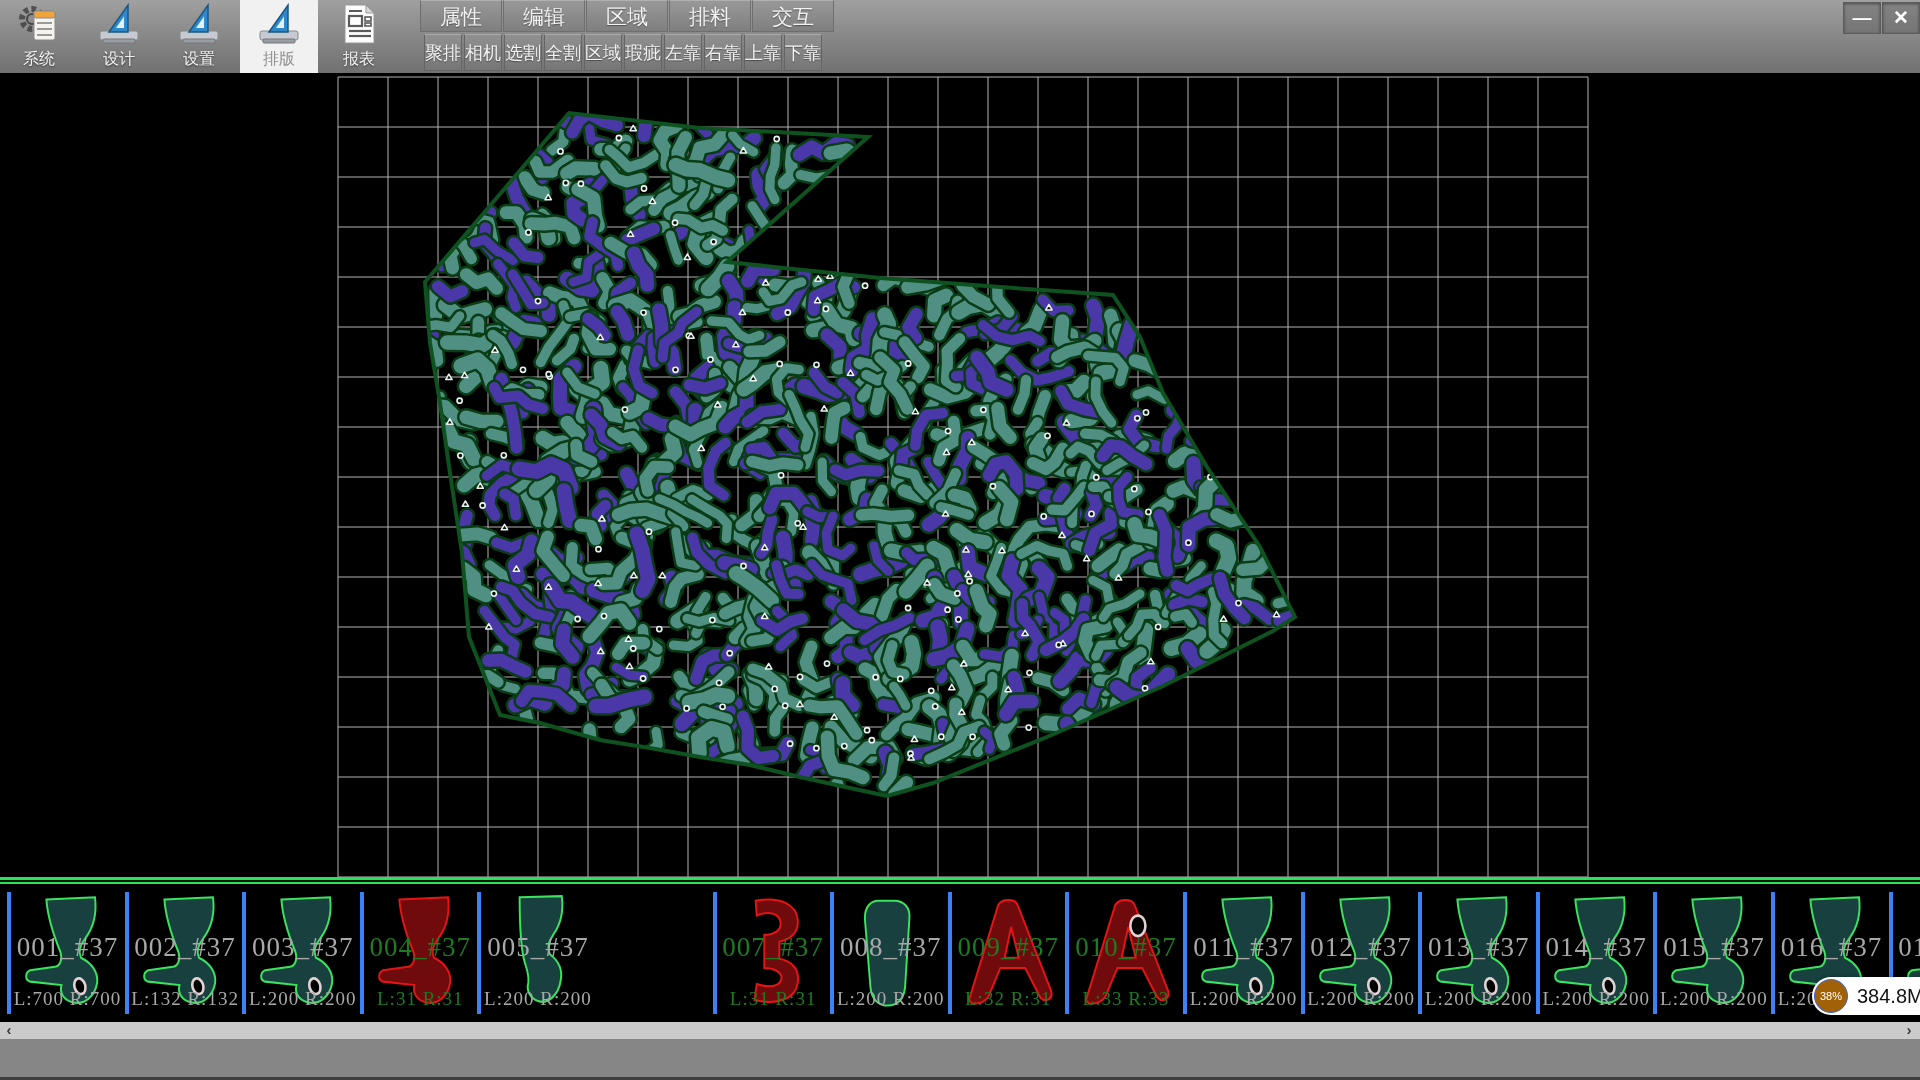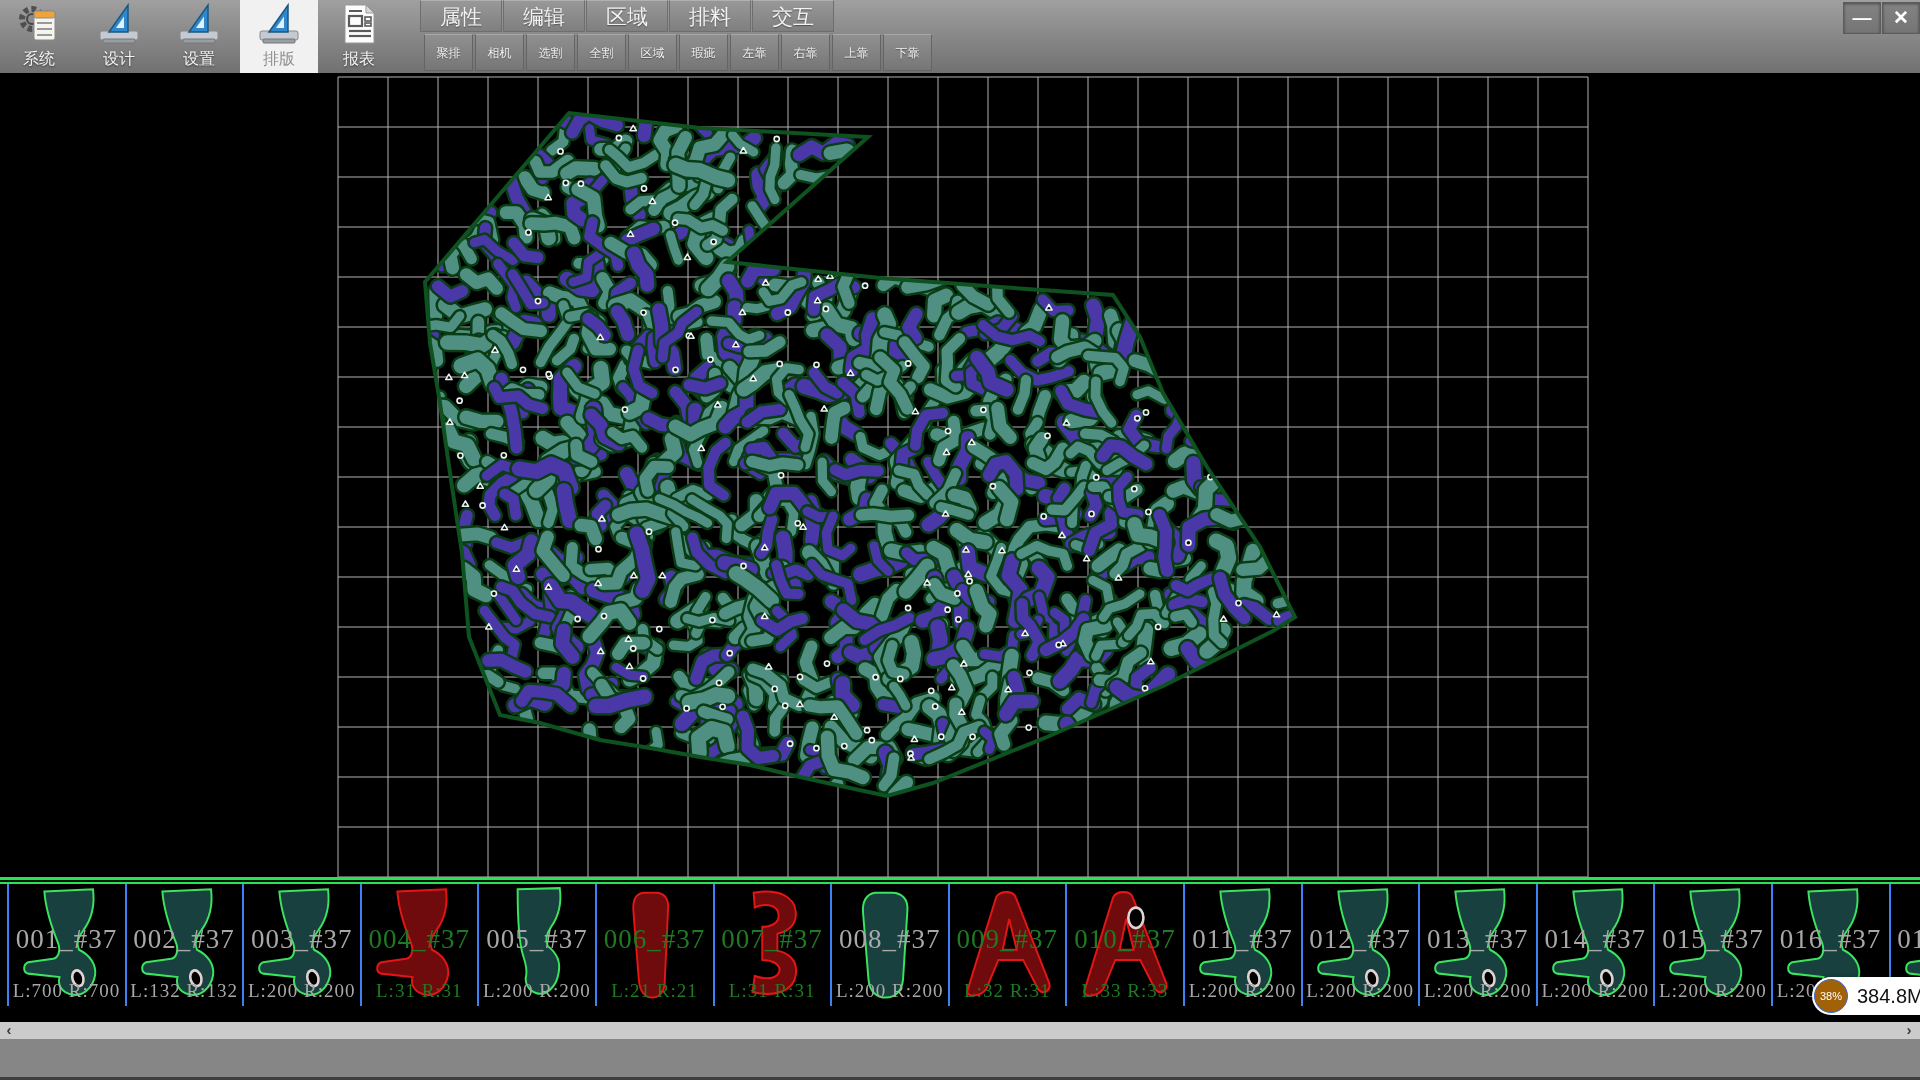--- a/index.html
+++ b/index.html
@@ -14,40 +14,40 @@
   .bigbtn.active{background:#f1f1f1;}
   .bigbtn .bicon{margin-top:2px;width:44px;height:44px;}
   .bigbtn .blbl{font-size:16px;color:#f4f4f4;text-shadow:0 1px 2px rgba(0,0,0,.55);margin-top:3px;}
   .bigbtn.active .blbl{color:#8f8f8f;text-shadow:none;}
 
   #menurow1{position:absolute;left:420px;top:0;height:33px;display:flex;}
   .menutab{width:82px;height:32px;line-height:32px;text-align:center;font-size:21px;color:#f2f2f2;
            background:linear-gradient(#989898,#7f7f7f);border:1px solid #6e6e6e;border-top-color:#b0b0b0;
            box-sizing:border-box;margin-right:1px;cursor:pointer;text-shadow:0 1px 1px rgba(0,0,0,.4);}
   #menurow2{position:absolute;left:424px;top:34px;height:38px;display:flex;}
-  .toolbtn{width:49px;height:37px;line-height:37px;text-align:center;font-size:12px;color:#f2f2f2;
+  .toolbtn{width:38px;height:37px;line-height:37px;text-align:center;font-size:18px;color:#f2f2f2;
            background:linear-gradient(#909090,#767676);border:1px solid #646464;border-top-color:#a8a8a8;
            box-sizing:border-box;margin-right:2px;cursor:pointer;text-shadow:0 1px 1px rgba(0,0,0,.4);}
   .winbtn{position:absolute;top:2px;width:36px;height:30px;line-height:30px;text-align:center;
           color:#fff;font-size:19px;font-weight:bold;background:rgba(70,70,70,.30);
           border:1px solid #5c5c5c;box-shadow:inset 0 1px 3px rgba(0,0,0,.45);cursor:pointer;}
   #btn-min{left:1843px;}  #btn-close{left:1882px;}
 
   
   #canvas{position:absolute;left:0;top:73px;width:1920px;height:804px;background:#000;}
   #canvas svg{position:absolute;left:0;top:0;}
 
   
   #green-sep{position:absolute;left:0;top:877px;width:1920px;height:7px;
              background:linear-gradient(180deg,#26e455 0,#26e455 3px,#03140a 3px,#03140a 5px,#26e455 5px,#26e455 7px);}
 
   
   #strip{position:absolute;left:0;top:884px;width:1920px;height:122px;background:#000;}
-  .cell{position:absolute;top:0;height:122px;width:117px;box-sizing:border-box;
-        border-left:2px solid #3b82f6;cursor:pointer;}
+  .cell{position:absolute;top:8px;height:122px;width:117px;box-sizing:border-box;
+        border-left:4px solid #3b82f6;cursor:pointer;}
   .cell svg{position:absolute;left:3px;top:3px;}
   .tname{position:absolute;left:0;top:40px;width:100%;text-align:center;
          font-family:"Liberation Serif",serif;font-size:27px;letter-spacing:1px;pointer-events:none;}
   .tlr{position:absolute;left:0;bottom:4px;width:100%;text-align:center;
        font-family:"Liberation Serif",serif;font-size:19px;letter-spacing:1px;pointer-events:none;}
   .txt-gray{color:#a8a8a8;} .txt-green{color:#1e7b22;}
 
   
   #hscroll{position:absolute;left:0;top:1022px;width:1920px;height:17px;background:#cbcbcb;}
   .sarrow{position:absolute;top:0;width:18px;height:17px;line-height:16px;text-align:center;
@@ -1556,27 +1556,20 @@
         <div class="tname txt-green">004_#37</div>
         <div class="tlr txt-green">L:31 R:31</div>
       </div>
       <div class="cell" style="left: 477.4px;">
         <svg width="108" height="114" viewBox="0 0 100 100" preserveAspectRatio="none">
           <path d="M33 2 L72 1 C74 15 70 27 64 35 C60 41 58 46 61 52 C68 57 73 65 71 75 C69 88 59 96 50 93 C43 91 39 84 41 77 C42 71 40 66 38 60 C33 45 33 18 33 2 Z" fill="#17403E" stroke="#3BE35E" stroke-width="1.8"></path>
         </svg>
         <div class="tname txt-gray">005_#37</div>
         <div class="tlr txt-gray">L:200 R:200</div>
       </div>
-      <div class="cell" style="left: 595px;">
-        <svg width="108" height="114" viewBox="0 0 100 100" preserveAspectRatio="none">
-          <path d="M40 5 C33 6 30 12 31 22 L36 82 C37 92 42 97 48 97 C55 97 60 92 60 82 L63 20 C64 10 59 5 52 5 Z" fill="#6F0B0C" stroke="#E31515" stroke-width="1.8"></path>
-        </svg>
-        <div class="tname txt-green">006_#37</div>
-        <div class="tlr txt-green">L:21 R:21</div>
-      </div>
       <div class="cell" style="left: 712.6px;">
         <svg width="108" height="114" viewBox="0 0 100 100" preserveAspectRatio="none">
           <path d="M33 5 C57 1 71 9 72 22 C73 33 65 39 55 41 L55 56 C66 58 74 65 72 77 C70 91 53 97 32 92 L34 78 C47 82 56 80 57 73 C57 67 49 64 41 64 L41 35 C50 35 57 31 56 24 C55 15 44 14 34 18 Z" fill="#6F0B0C" stroke="#E31515" stroke-width="1.8"></path>
         </svg>
         <div class="tname txt-green">007_#37</div>
         <div class="tlr txt-green">L:31 R:31</div>
       </div>
       <div class="cell" style="left: 830.2px;">
         <svg width="108" height="114" viewBox="0 0 100 100" preserveAspectRatio="none">
           <path d="M37 5 C29 6 25 13 26 23 L31 81 C32 92 39 97 47 97 C56 97 62 91 63 81 L67 21 C68 11 62 5 53 5 Z" fill="#17403E" stroke="#3BE35E" stroke-width="1.8"></path>

